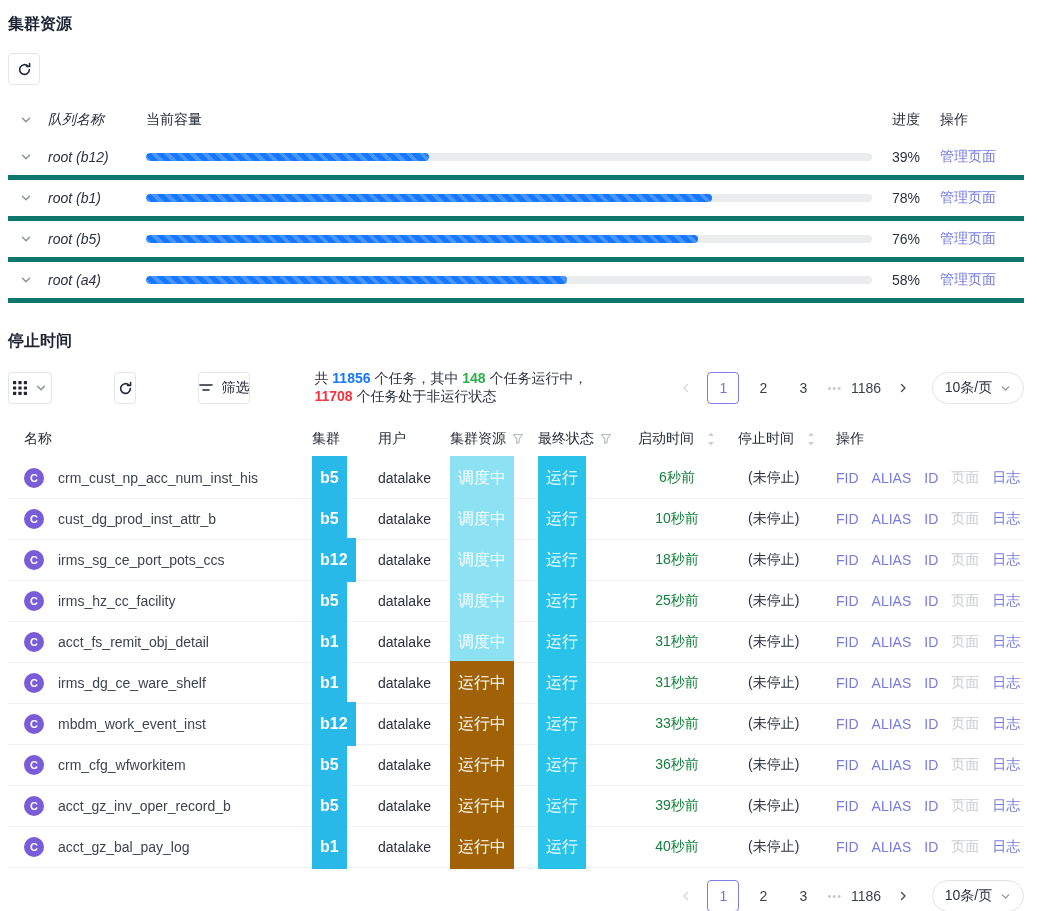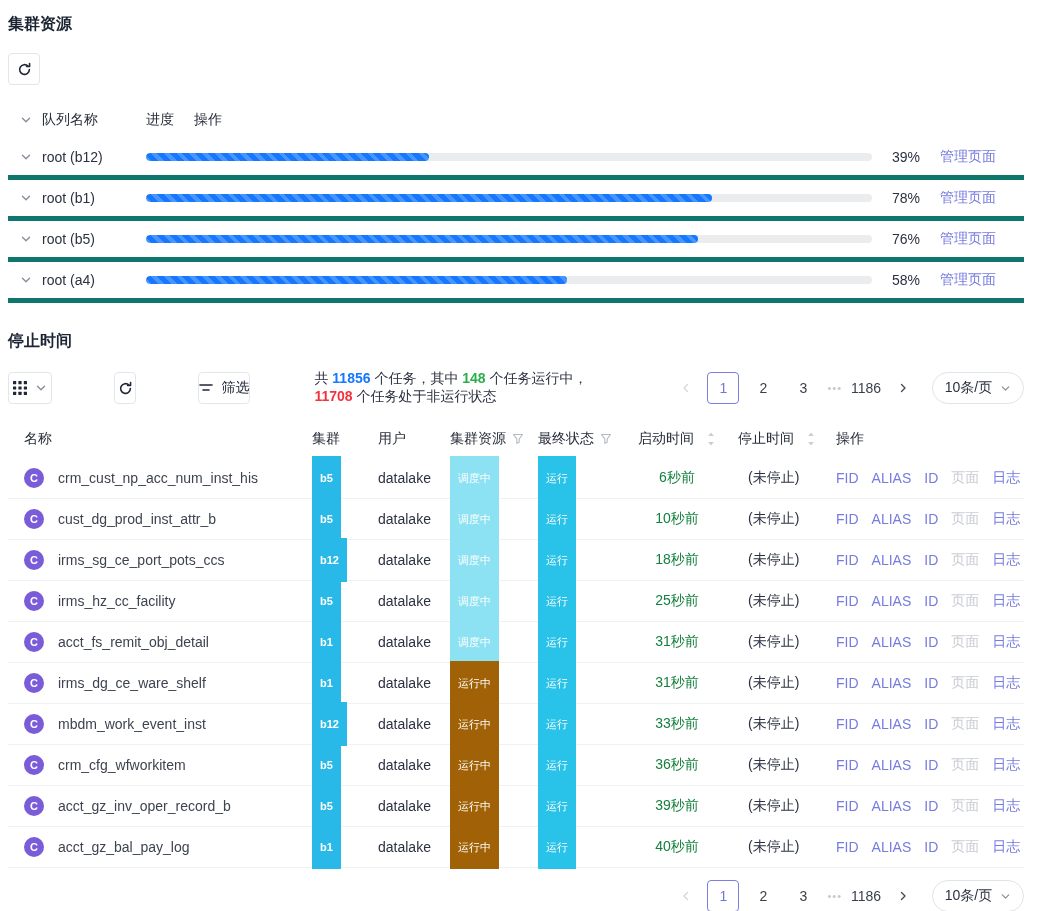--- a/index.html
+++ b/index.html
@@ -17,21 +17,21 @@
   }
   .icon-btn { width:32px; }
   .btn-grid { width:64px; }
   .btn-filter { width:76px; }
 
   
   .res-table { margin-top:16px; }
   .res-hrow, .res-row { display:flex; align-items:center; }
   .res-hrow { height:38px; font-weight:500; color:#262c38; }
   .res-row { height:41px; border-bottom:5px solid #0f766e; }
-  .rc-queue { flex:0 0 138px; display:flex; align-items:center; gap:10px; padding-left:12px; font-size:14px; }
+  .rc-queue { flex:0 0 138px; display:flex; align-items:center; gap:16px; padding-left:12px; font-size:14px;font-style:italic; }
   .rc-cap   { flex:1 1 auto; padding-right:20px; font-size:14px; }
   .rc-prog  { flex:0 0 48px; font-size:14px; }
   .rc-act   { flex:0 0 84px; font-size:14px; }
   .pbar { height:8px; border-radius:4px; background:#ebecee; overflow:hidden; }
   .pfill { height:100%; border-radius:4px; background:#1677ff;
     background-image:repeating-linear-gradient(45deg, rgba(255,255,255,.22) 0 4px, transparent 4px 9px); }
   a.link { color:#767bdf; text-decoration:none; cursor:pointer; }
   a.link.disabled { color:#c9ccd3; cursor:default; }
 
   
@@ -62,21 +62,21 @@
   .c-final { flex:0 0 100px; display:flex; align-items:center; gap:6px; }
   .c-start { flex:0 0 100px; display:flex; align-items:center; gap:4px; }
   .c-stop  { flex:0 0 98px; display:flex; align-items:center; gap:4px; }
   .c-ops   { flex:1 1 auto; display:flex; align-items:center; gap:13px; }
   .t-row .c-start { justify-content:center; padding-right:22px; font-weight:400; color:#15803d; }
   .t-row .c-stop { color:#2b3140; padding-left:10px; }
 
   .avatar { width:20px; height:20px; border-radius:50%; background:#7a5cd8; color:#fff;
     font-size:11px; font-weight:700; display:flex; align-items:center; justify-content:center; }
   .tname { color:#3d434f; cursor:pointer; }
-  .badge { display:inline-block; border-radius:0; color:#fff; font-size:11px; line-height:20px; padding:12px 8px; }
+  .badge { display:inline-block; border-radius:0; color:#fff; font-size:16px; line-height:20px; padding:12px 8px; }
   .b-cluster { background:#29b9e8; font-weight:700; }
   .scheduling { background:#8ce1f2; }
   .running { background:#a16207; }
   .b-final { background:#29c3e9; }
 
   .hdr-icon { display:inline-flex; align-items:center; cursor:pointer; }
   svg { display:block; }
 </style>
 </head>
 <body>
@@ -118,20 +118,21 @@
     <div class="res-table">
       <div class="res-hrow">
         <div class="rc-queue">
           <span class="hdr-icon">
               <svg width="12" height="12" viewBox="0 0 12 12">
                 <use href="#i-chev"></use>
               </svg>
             </span>
           <span>队列名称</span>
         </div>
+        <div class="rc-cap"><span>当前容量</span></div>
         <div class="rc-prog"><span>进度</span></div>
         <div class="rc-act"><span>操作</span></div>
       </div>
 
       <div class="res-row">
         <div class="rc-queue">
           <span class="hdr-icon">
               <svg width="12" height="12" viewBox="0 0 12 12">
                 <use href="#i-chev"></use>
               </svg>

